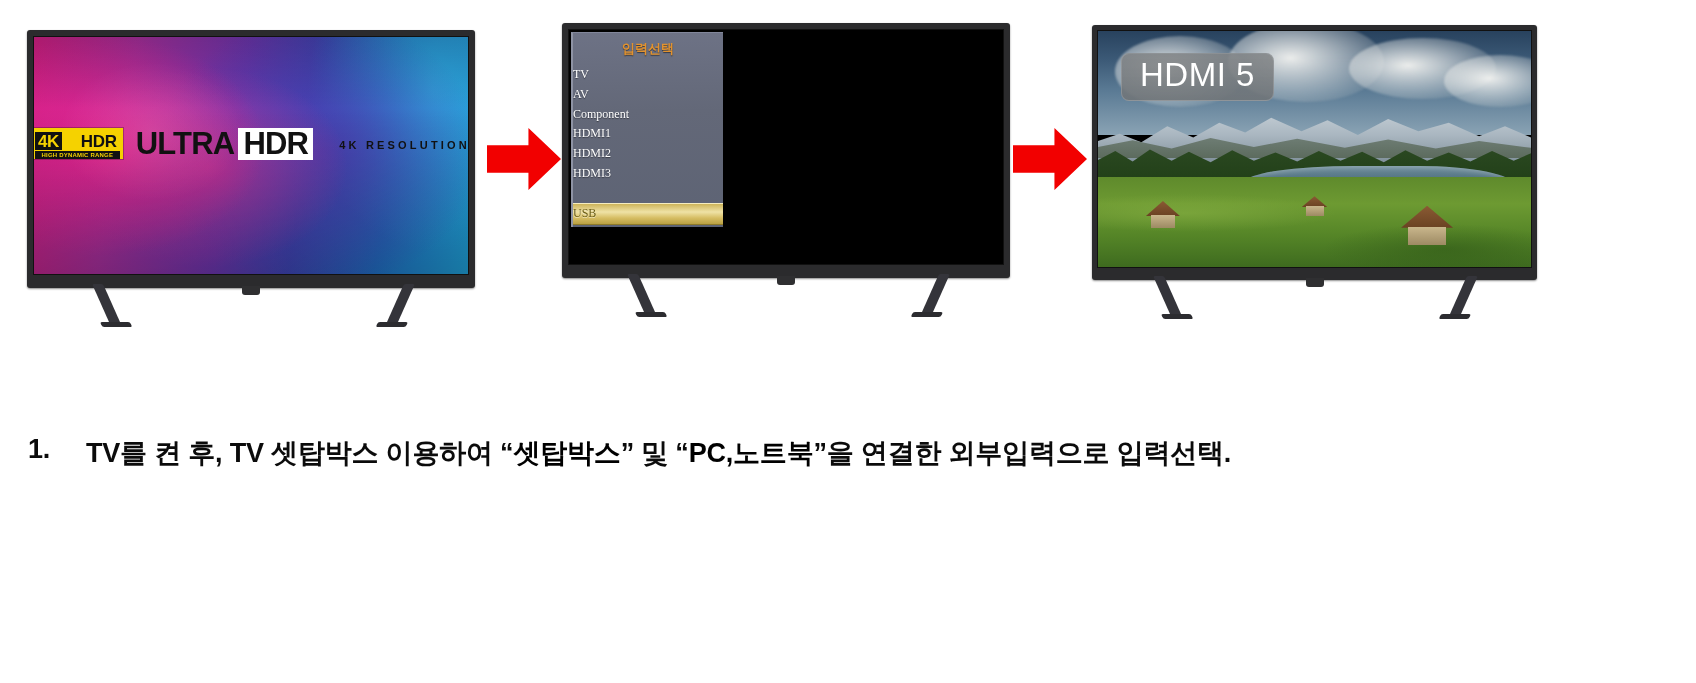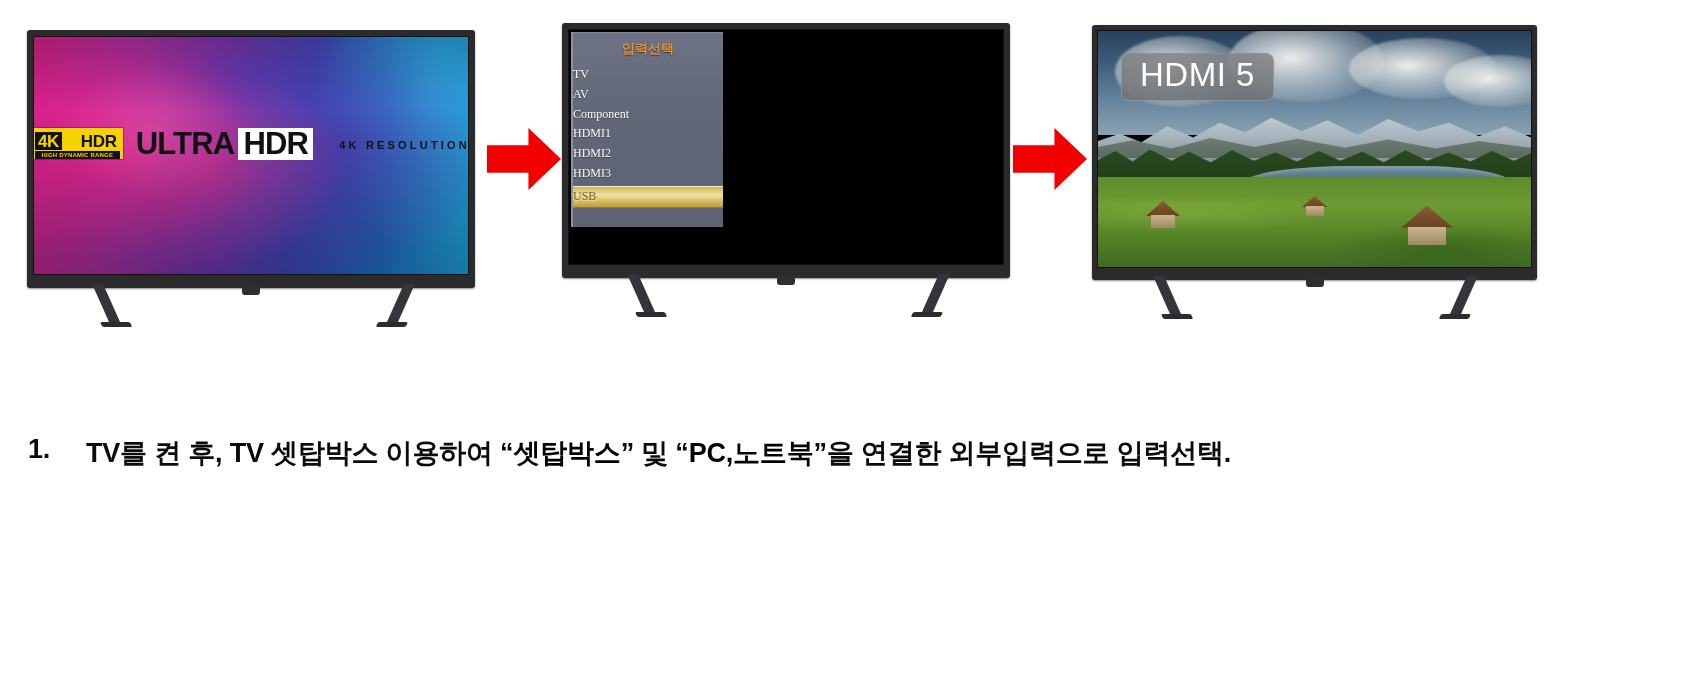--- a/index.html
+++ b/index.html
@@ -209,21 +209,21 @@
     line-height: 1.15;
     text-shadow: 0 1px 1px rgba(0,0,0,0.45);
     font-family: Liberation Serif, serif;
   }
   .osd-item.selected {
     color: #6a5c14;
     background: linear-gradient(180deg, #cdb45a 0%, #efe2a6 40%, #d6bd63 70%, #b9a042 100%);
     border-top: 1px solid #f4ecc0;
     border-bottom: 1px solid #8e7a28;
     text-shadow: 0 1px 0 rgba(255,255,255,0.5);
-    margin-top: 2px;
+    margin-top: 19px;
   }
 
   
   #tv3 { left: 1092px; top: 25px; width: 445px; }
   #tv3 .tv-frame { height: 255px; padding: 5px 5px 12px 5px; }
   #tv3 .tv-screen { height: 238px; }
   .scene { position: absolute; inset: 0; overflow: hidden; }
   .scene-sky {
     position: absolute; left: 0; top: 0; width: 100%; height: 44%;
     background: linear-gradient(180deg, #28425e 0%, #3c5a77 28%, #5b7b95 58%, #8aa3b4 100%);

